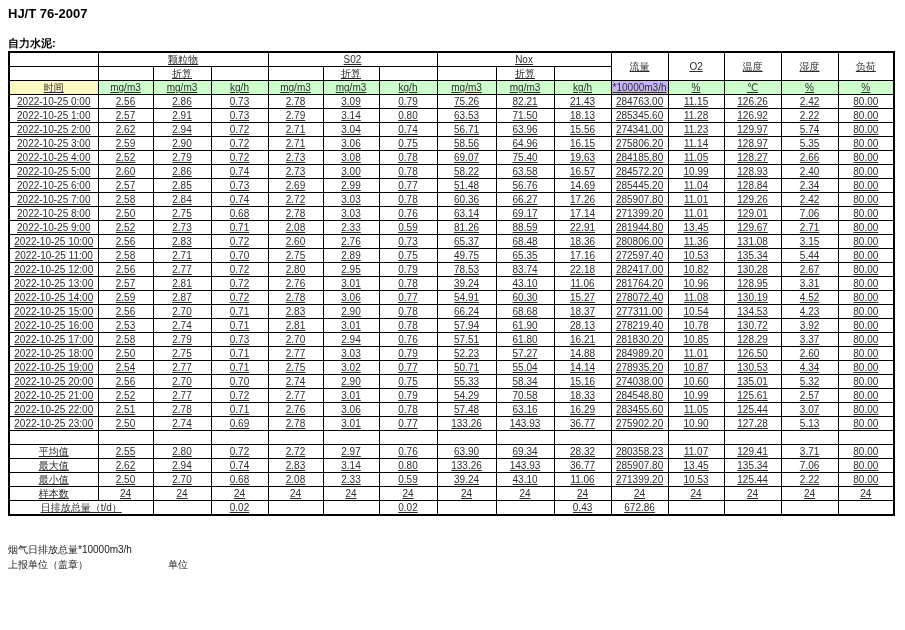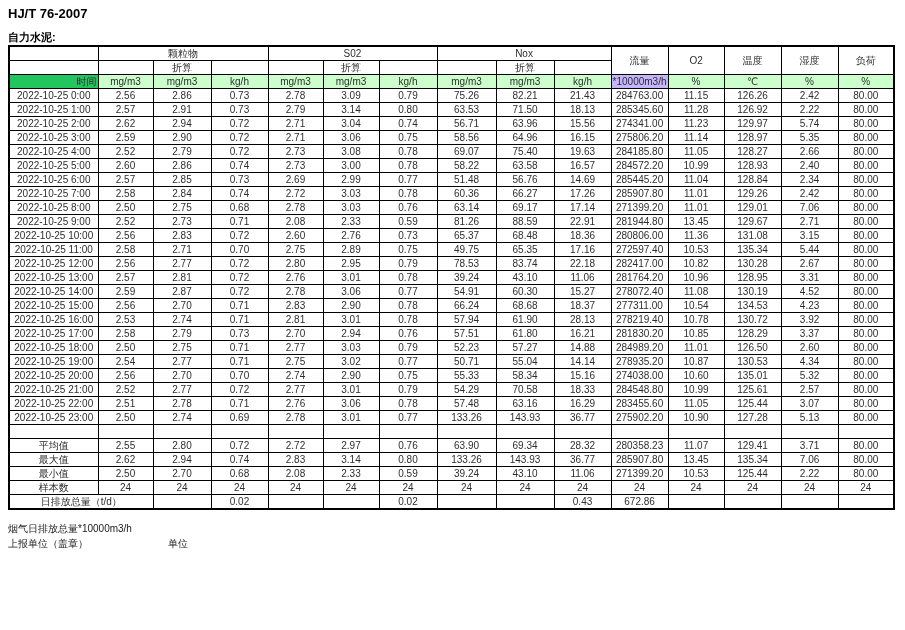--- a/index.html
+++ b/index.html
@@ -1,29 +1,29 @@
 <!DOCTYPE html>
 <html><head>
 <meta charset="utf-8">
 <style>
   html,body{margin:0;padding:0;background:#fff;}
   body{width:905px;height:630px;font-family:"Liberation Sans","DejaVu Sans",sans-serif;color:#2b2b2b;}
   .page{position:relative;padding:6px 8px 0 8px;width:889px;}
   .standard{font-size:13px;font-weight:bold;color:#000;}
   .title{text-align:center;font-size:14px;font-weight:bold;color:#000;margin-top:6px;}
-  .company{font-size:11px;font-weight:bold;color:#000;margin-top:9px;}
+  .company{font-size:11px;font-weight:bold;color:#000;margin-top:15px;}
   .loc-line{position:relative;font-size:11px;font-weight:bold;color:#000;margin-top:5px;height:15px;margin-bottom:7px;}
   .date{position:absolute;left:534px;top:0;font-weight:normal;font-size:11px;color:#1a1a1a;}
-  table.report{border-collapse:collapse;table-layout:fixed;width:885px;border:2px solid #000;}
+  table.report{border-collapse:collapse;table-layout:fixed;width:885px;border:2px solid #000;text-decoration:underline;}
   table.report td{border:1px solid #000;height:13px;padding:0 1px;text-align:center;font-size:10px;
     white-space:nowrap;overflow:hidden;color:#2e2e2e;line-height:13px;}
   .hdr td{font-size:10px;color:#222;}
   .unit-row td{font-size:10px;}
   td.left{text-align:left;padding-left:3px;}
-  .footer{font-size:10px;color:#1a1a1a;margin-top:11px;line-height:15px;}
+  .footer{font-size:10px;color:#1a1a1a;margin-top:26px;line-height:15px;}
   .footer .l2{position:relative;height:15px;}
   .footer .unit-word{position:absolute;left:160px;top:0;}
 </style>
 </head>
 <body>
 
 <div class="page">
   <div class="standard">HJ/T  76-2007</div>
   <div class="company">自力水泥:</div>
 
@@ -63,21 +63,21 @@
       <td>折算</td>
       <td></td>
       <td></td>
       <td>折算</td>
       <td></td>
       <td></td>
       <td>折算</td>
       <td></td>
     </tr>
     <tr class="hdr unit-row">
-      <td style="background: #22c55e; text-align: right;">时间</td>
+      <td style="background: #fef9c3;">时间</td>
       <td style="background: rgb(204, 255, 204);">mg/m3</td>
       <td style="background: rgb(204, 255, 204);">mg/m3</td>
       <td style="background: rgb(204, 255, 204);">kg/h</td>
       <td style="background: rgb(204, 255, 204);">mg/m3</td>
       <td style="background: rgb(204, 255, 204);">mg/m3</td>
       <td style="background: rgb(204, 255, 204);">kg/h</td>
       <td style="background: rgb(204, 255, 204);">mg/m3</td>
       <td style="background: rgb(204, 255, 204);">mg/m3</td>
       <td style="background: rgb(204, 255, 204);">kg/h</td>
       <td style="background: #c4b5fd;">*10000m3/h</td>

